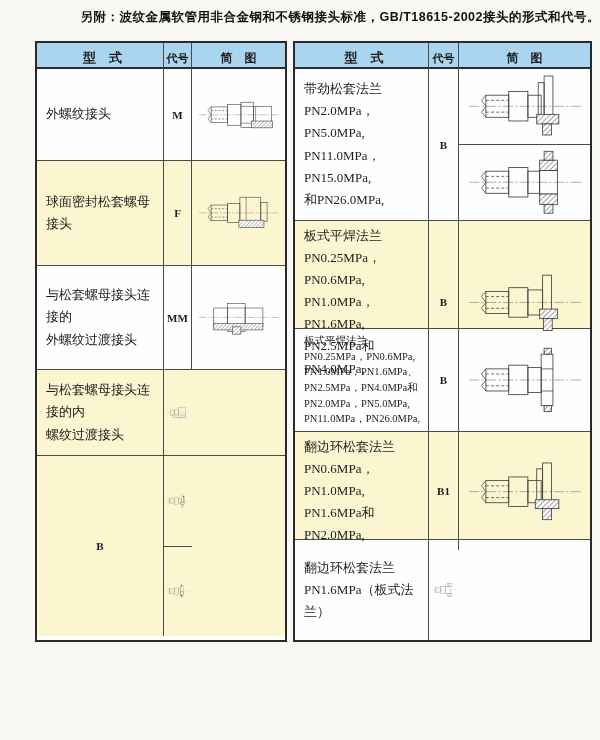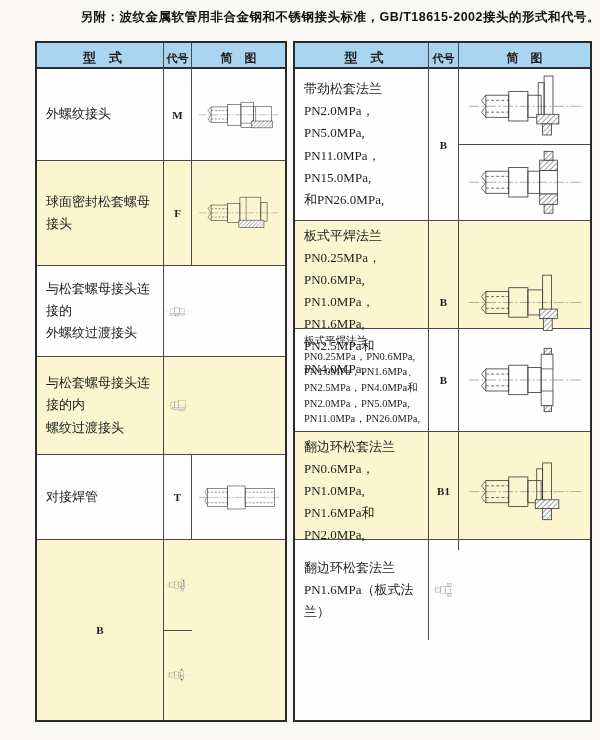--- a/index.html
+++ b/index.html
@@ -135,74 +135,56 @@
               <rect x="58" y="27" width="24" height="36" fill="none" stroke="#3a3a3a" stroke-width="1.1"></rect>
               <rect x="82" y="15" width="40" height="50" fill="none" stroke="#3a3a3a" stroke-width="1.1"></rect>
               <line x1="94" y1="15" x2="94" y2="65" stroke="#3a3a3a" stroke-width="1"></line>
               <rect x="122" y="25" width="12" height="36" fill="none" stroke="#3a3a3a" stroke-width="1.1"></rect>
               <rect x="80" y="59" width="48" height="14" fill="url(#hatch)" stroke="#3a3a3a" stroke-width="1.1"></rect>
             </svg>
           </div>
         </div>
     </div>
 
-    <div class="row" style="height:91px">
+    <div class="row" style="height:104px">
       <div class="c type">与松套螺母接头连接的
 外螺纹过渡接头</div>
+      <div class="c code">MM</div>
       <div class="c diag">
           <div class="d">
             <svg viewBox="0 0 160 90" preserveAspectRatio="xMidYMid meet">
               <line x1="4" y1="45" x2="156" y2="45" stroke="#777" stroke-width="0.8" stroke-dasharray="14 3 3 3"></line>
               <rect x="32" y="27" width="26" height="36" fill="none" stroke="#3a3a3a" stroke-width="1.1"></rect>
               <rect x="58" y="18" width="34" height="54" fill="none" stroke="#3a3a3a" stroke-width="1.1"></rect>
               <line x1="58" y1="27" x2="92" y2="27" stroke="#3a3a3a" stroke-width="1"></line>
               <line x1="58" y1="63" x2="92" y2="63" stroke="#3a3a3a" stroke-width="1"></line>
               <rect x="92" y="27" width="34" height="36" fill="none" stroke="#3a3a3a" stroke-width="1.1"></rect>
               <rect x="32" y="57" width="94" height="12" fill="url(#hatch)" stroke="#3a3a3a" stroke-width="1.1"></rect>
               <rect x="68" y="63" width="16" height="14" fill="url(#hatch)" stroke="#3a3a3a" stroke-width="1.1"></rect>
             </svg>
           </div>
         </div>
     </div>
 
-    <div class="row hl" style="height:98px">
+    <div class="row hl" style="height:86px">
       <div class="c type">与松套螺母接头连接的内
 螺纹过渡接头</div>
       <div class="c diag">
           <div class="d">
             <svg viewBox="0 0 160 90" preserveAspectRatio="xMidYMid meet">
               <line x1="4" y1="45" x2="156" y2="45" stroke="#777" stroke-width="0.8" stroke-dasharray="14 3 3 3"></line>
               <rect x="36" y="28" width="24" height="34" fill="none" stroke="#3a3a3a" stroke-width="1.1"></rect>
               <rect x="60" y="21" width="26" height="48" fill="none" stroke="#3a3a3a" stroke-width="1.1"></rect>
               <rect x="86" y="13" width="46" height="64" fill="none" stroke="#3a3a3a" stroke-width="1.1"></rect>
               <rect x="50" y="58" width="82" height="14" fill="url(#hatch)" stroke="#3a3a3a" stroke-width="1.1"></rect>
             </svg>
           </div>
         </div>
     </div>
 
-    <div class="row" style="height:85px">
-      <div class="c type">对接焊管</div>
-      <div class="c code">T</div>
-      <div class="c diag">
-          <div class="d">
-            <svg viewBox="0 0 160 90" preserveAspectRatio="xMidYMid meet">
-              <line x1="4" y1="45" x2="156" y2="45" stroke="#777" stroke-width="0.8" stroke-dasharray="14 3 3 3"></line>
-              <path d="M20 28 l-5 7 5 8 -5 8 5 8" fill="none" stroke="#3a3a3a" stroke-width="1"></path>
-              <rect x="20" y="28" width="38" height="34" fill="none" stroke="#3a3a3a" stroke-width="1.1"></rect>
-              <line x1="20" y1="35" x2="58" y2="35" stroke="#3a3a3a" stroke-width="1" stroke-dasharray="4 3"></line>
-              <line x1="20" y1="55" x2="58" y2="55" stroke="#3a3a3a" stroke-width="1" stroke-dasharray="4 3"></line>
-              <rect x="58" y="23" width="34" height="44" fill="none" stroke="#3a3a3a" stroke-width="1.1"></rect>
-              <rect x="92" y="28" width="56" height="34" fill="none" stroke="#3a3a3a" stroke-width="1.1"></rect>
-              <line x1="92" y1="35" x2="148" y2="35" stroke="#3a3a3a" stroke-width="1" stroke-dasharray="4 3"></line>
-              <line x1="92" y1="55" x2="148" y2="55" stroke="#3a3a3a" stroke-width="1" stroke-dasharray="4 3"></line>
-            </svg>
-          </div>
-        </div>
-    </div>
 
     <div class="row hl" style="height:180px">
       <div class="c code">B</div>
       <div class="c diag">
         <div class="d">
             <svg viewBox="0 0 160 90" preserveAspectRatio="xMidYMid meet">
               <line x1="4" y1="45" x2="156" y2="45" stroke="#777" stroke-width="0.8" stroke-dasharray="14 3 3 3"></line>
               <path d="M27 30 l-6 7 6 8 -6 8 6 7" fill="none" stroke="#3a3a3a" stroke-width="1"></path>
               <rect x="27" y="30" width="31" height="30" fill="none" stroke="#3a3a3a" stroke-width="1.1"></rect>
               <line x1="27" y1="37" x2="58" y2="37" stroke="#3a3a3a" stroke-width="1" stroke-dasharray="4 3"></line>

